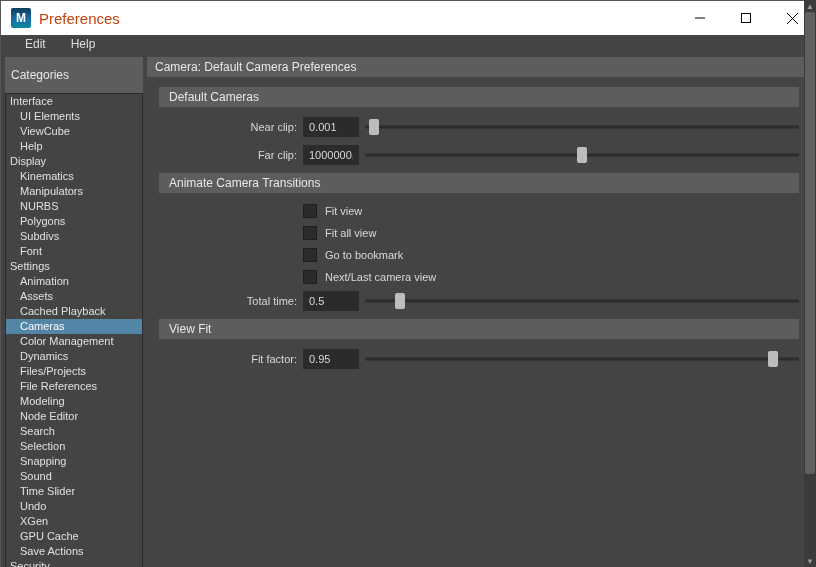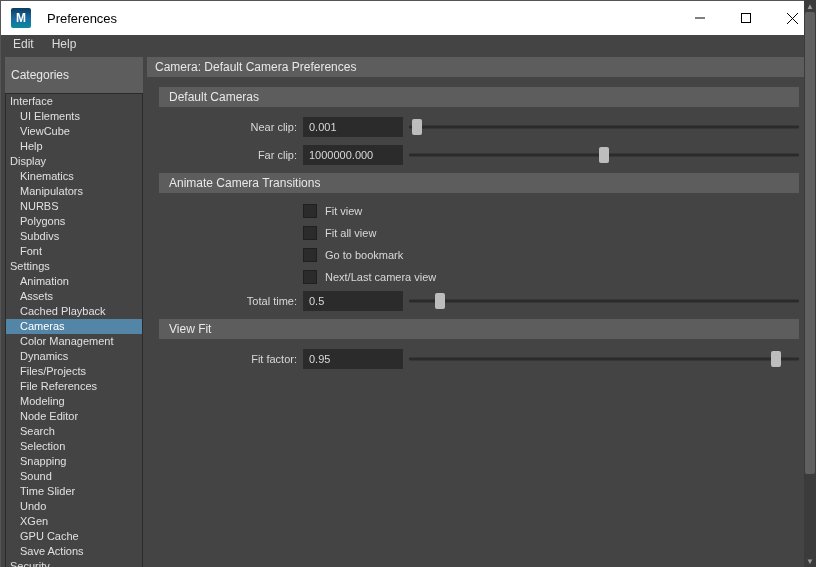--- a/index.html
+++ b/index.html
@@ -1,25 +1,25 @@
 <!DOCTYPE html>
 <html><head>
 <meta charset="utf-8">
 <style>
   * { box-sizing: border-box; margin: 0; padding: 0; font-family: "Segoe UI", Arial, sans-serif; }
   body { width: 816px; height: 567px; background: #ffffff; overflow: hidden; color: #d8d8d8; font-size: 12px; }
   .window { width: 816px; height: 567px; display: flex; flex-direction: column; border: 1px solid #555; }
   .titlebar { height: 34px; background: #fff; display: flex; align-items: center; }
   .app-icon { width: 20px; height: 20px; margin: 0 8px 0 10px; background: linear-gradient(180deg,#0b3c5d 0%,#1b6ca8 55%,#0a8a98 100%); border-radius:2px; position:relative; }
   .app-icon::after { content:"M"; position:absolute; inset:0; display:flex; align-items:center; justify-content:center; color:#fff; font-weight:bold; font-size:12px; }
-  .title-text { color:#000000; font-size:13px;margin-left:8px; }
+  .title-text { color:#c2410c; font-size:15px; }
   .title-spacer { flex:1; }
   .win-btn { width:46px; height:34px; display:flex; align-items:center; justify-content:center; color:#000; }
   .win-btn svg { stroke:#000; }
-  .menubar { height:22px; background:#444444; display:flex; align-items:center; padding:0 4px; gap:2px; }
+  .menubar { height:22px; background:#444444; display:flex; align-items:center; padding:0 16px; gap:9px; }
   .menu-item { padding:2px 8px; color:#ddd; }
   .body-area { flex:1; background:#444444; display:flex; flex-direction:column; }
   .split { flex:1; display:flex; padding:4px 4px 0 4px; gap:4px; min-height:0; }
   .sidebar { width:138px; display:flex; flex-direction:column; min-height:0; }
   .side-header { background:#5d5d5d; color:#e8e8e8; padding:11px 6px; font-size:12px; }
   .side-list-wrap { flex:1; border:1px solid #2b2b2b; background:#444444; display:flex; min-height:0; }
   .side-list { flex:1; overflow:hidden; position:relative; }
   .side-scroll { position:absolute; top:0; right:0; width:12px; bottom:0; background:#3b3b3b; display:flex; flex-direction:column; }
   .scroll-arrow-up, .scroll-arrow-down { height:12px; display:flex; align-items:center; justify-content:center; color:#999; font-size:8px; }
   .scroll-track { flex:1; position:relative; }
@@ -27,21 +27,21 @@
   .cat-group { padding:1px 0 1px 4px; color:#e0e0e0; white-space:nowrap; line-height:13px; font-size:11px; }
   .cat-item  { padding:1px 0 1px 14px; color:#e0e0e0; white-space:nowrap; line-height:13px; font-size:11px; }
   .cat-item.selected { background:#5285a6; color:#fff; }
   .content { flex:1; display:flex; flex-direction:column; min-width:0; }
   .content-header { background:#5d5d5d; color:#e8e8e8; padding:3px 8px; font-size:12px; }
   .content-body { flex:1; padding:10px 12px 0 12px; overflow:hidden; }
   .section { margin-bottom:6px; }
   .section-title { background:#5d5d5d; color:#e8e8e8; padding:3px 10px; font-size:12px; margin-bottom:8px; }
   .row { display:flex; align-items:center; height:24px; margin-bottom:4px; }
   .row-label { width:144px; text-align:right; padding-right:6px; color:#d8d8d8; font-size:11px; }
-  .num-input { width:100px; height:20px; background:#2b2b2b; border:none; color:#d8d8d8; padding:0 6px; font-size:11px; }
+  .num-input { width:56px; height:20px; background:#2b2b2b; border:none; color:#d8d8d8; padding:0 6px; font-size:11px; }
   .slider { flex:1; height:20px; position:relative; margin-left:6px; }
   .slider-track { position:absolute; top:50%; left:0; right:0; height:3px; background:#2b2b2b; transform:translateY(-50%); border-radius:1px; }
   .slider-thumb { position:absolute; top:50%; width:10px; height:16px; background:#bdbdbd; border-radius:2px; transform:translate(-50%,-50%); }
   .checkbox-row { display:flex; align-items:center; height:20px; margin-bottom:2px; }
   .checkbox-gap { width:144px; }
   .checkbox { width:14px; height:14px; background:#2b2b2b; border:1px solid #1f1f1f; margin-right:8px; }
   .checkbox-label { color:#d8d8d8; font-size:11px; }
 </style>
 </head>
 <body>

